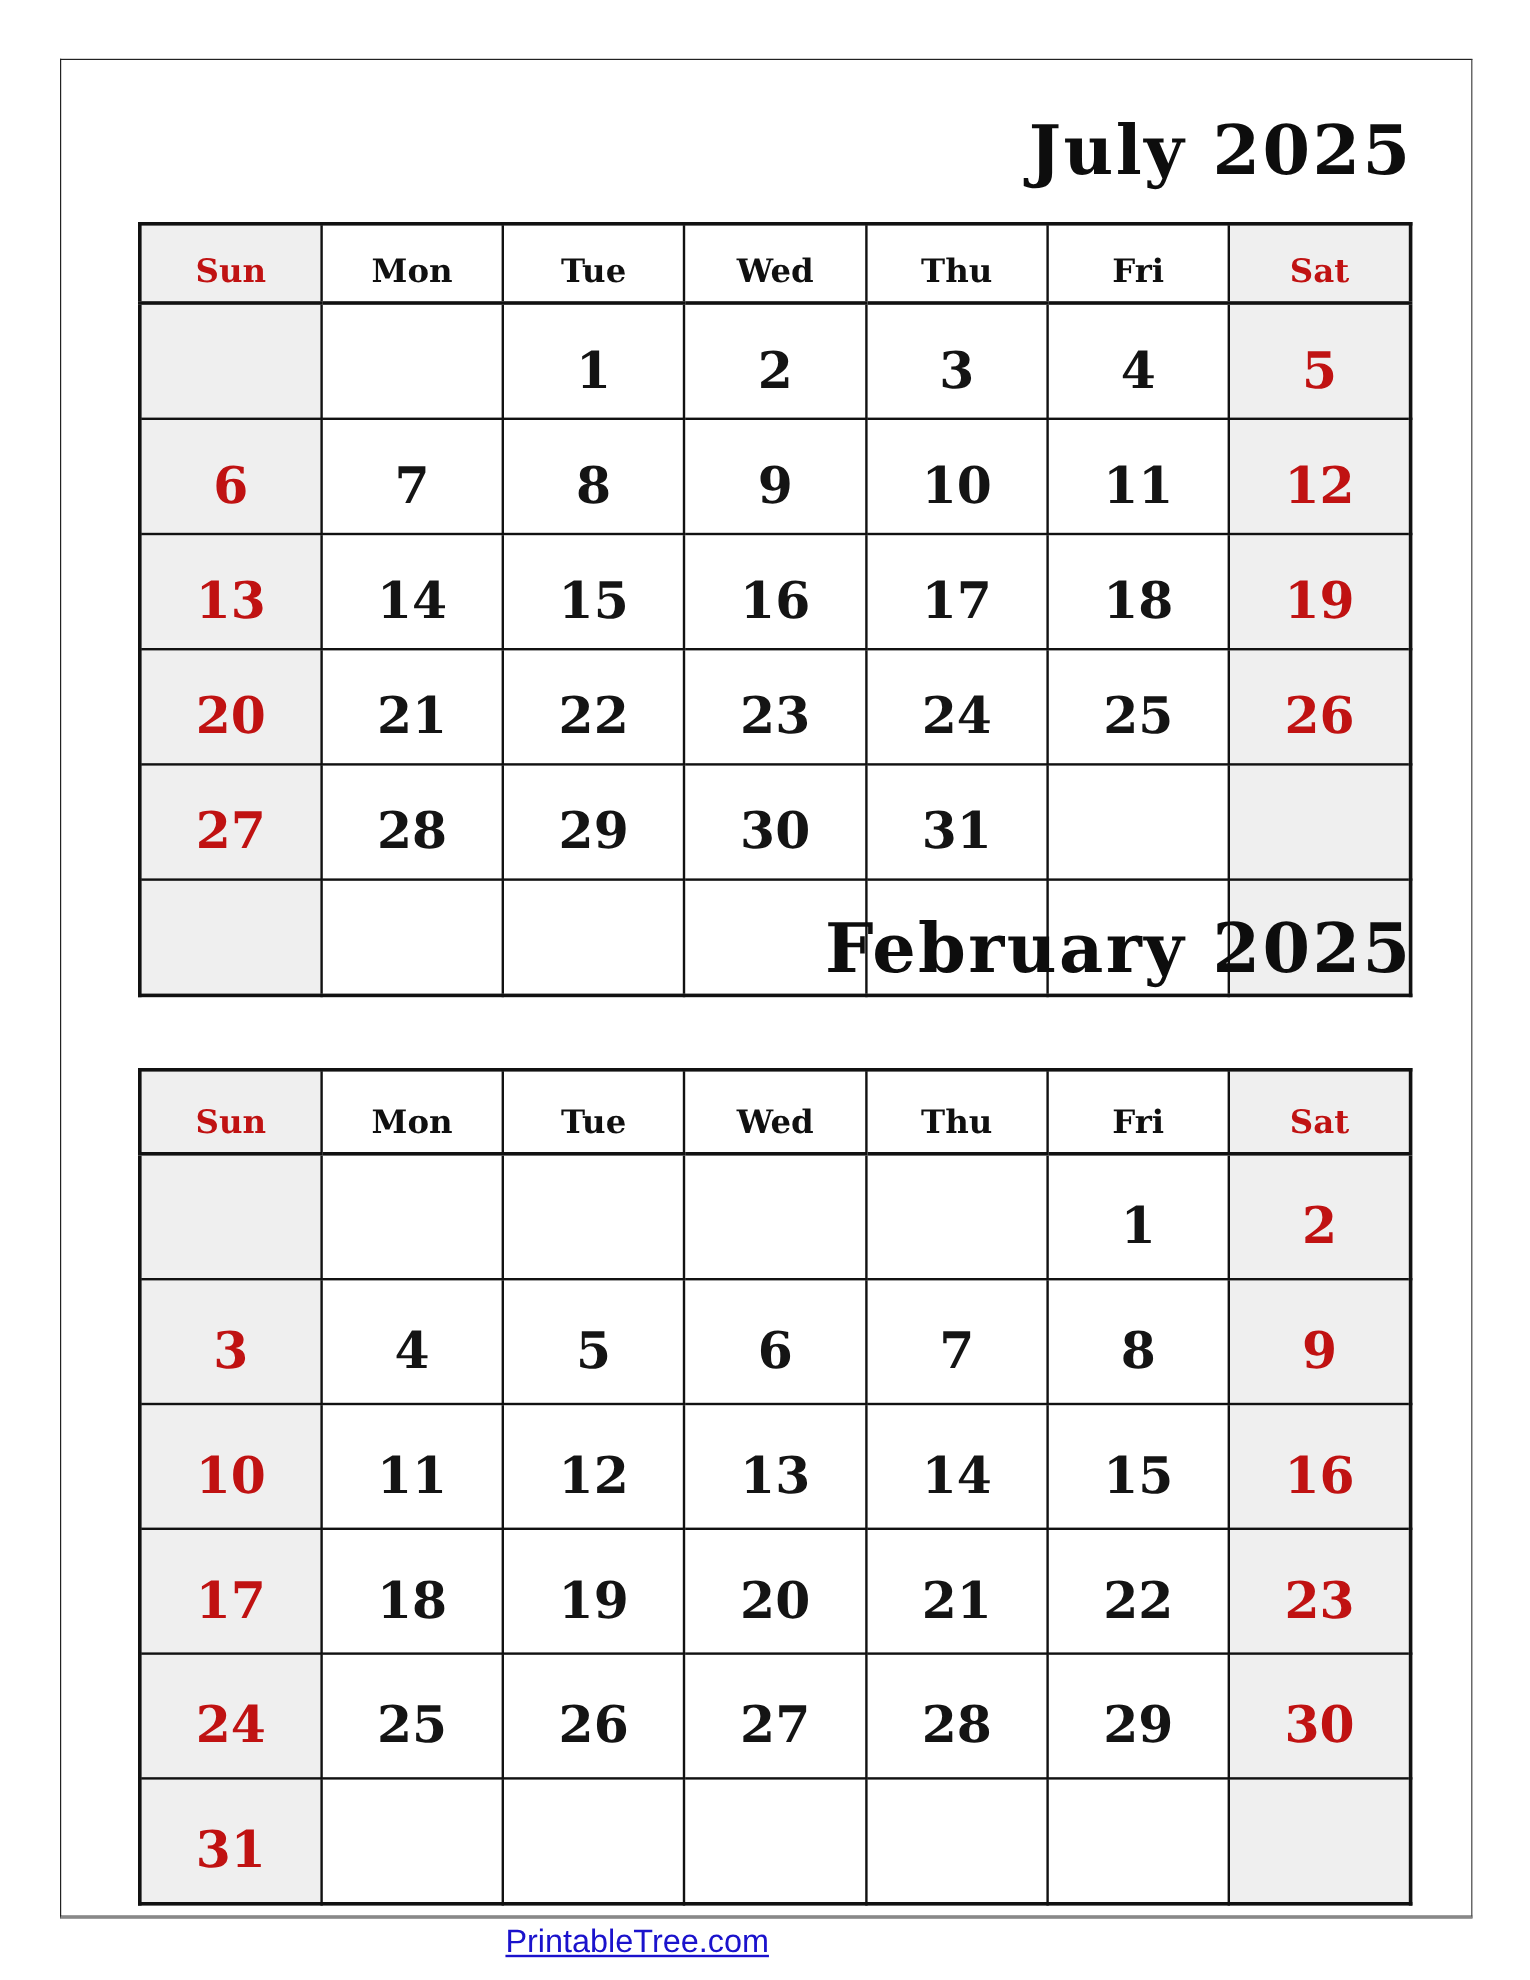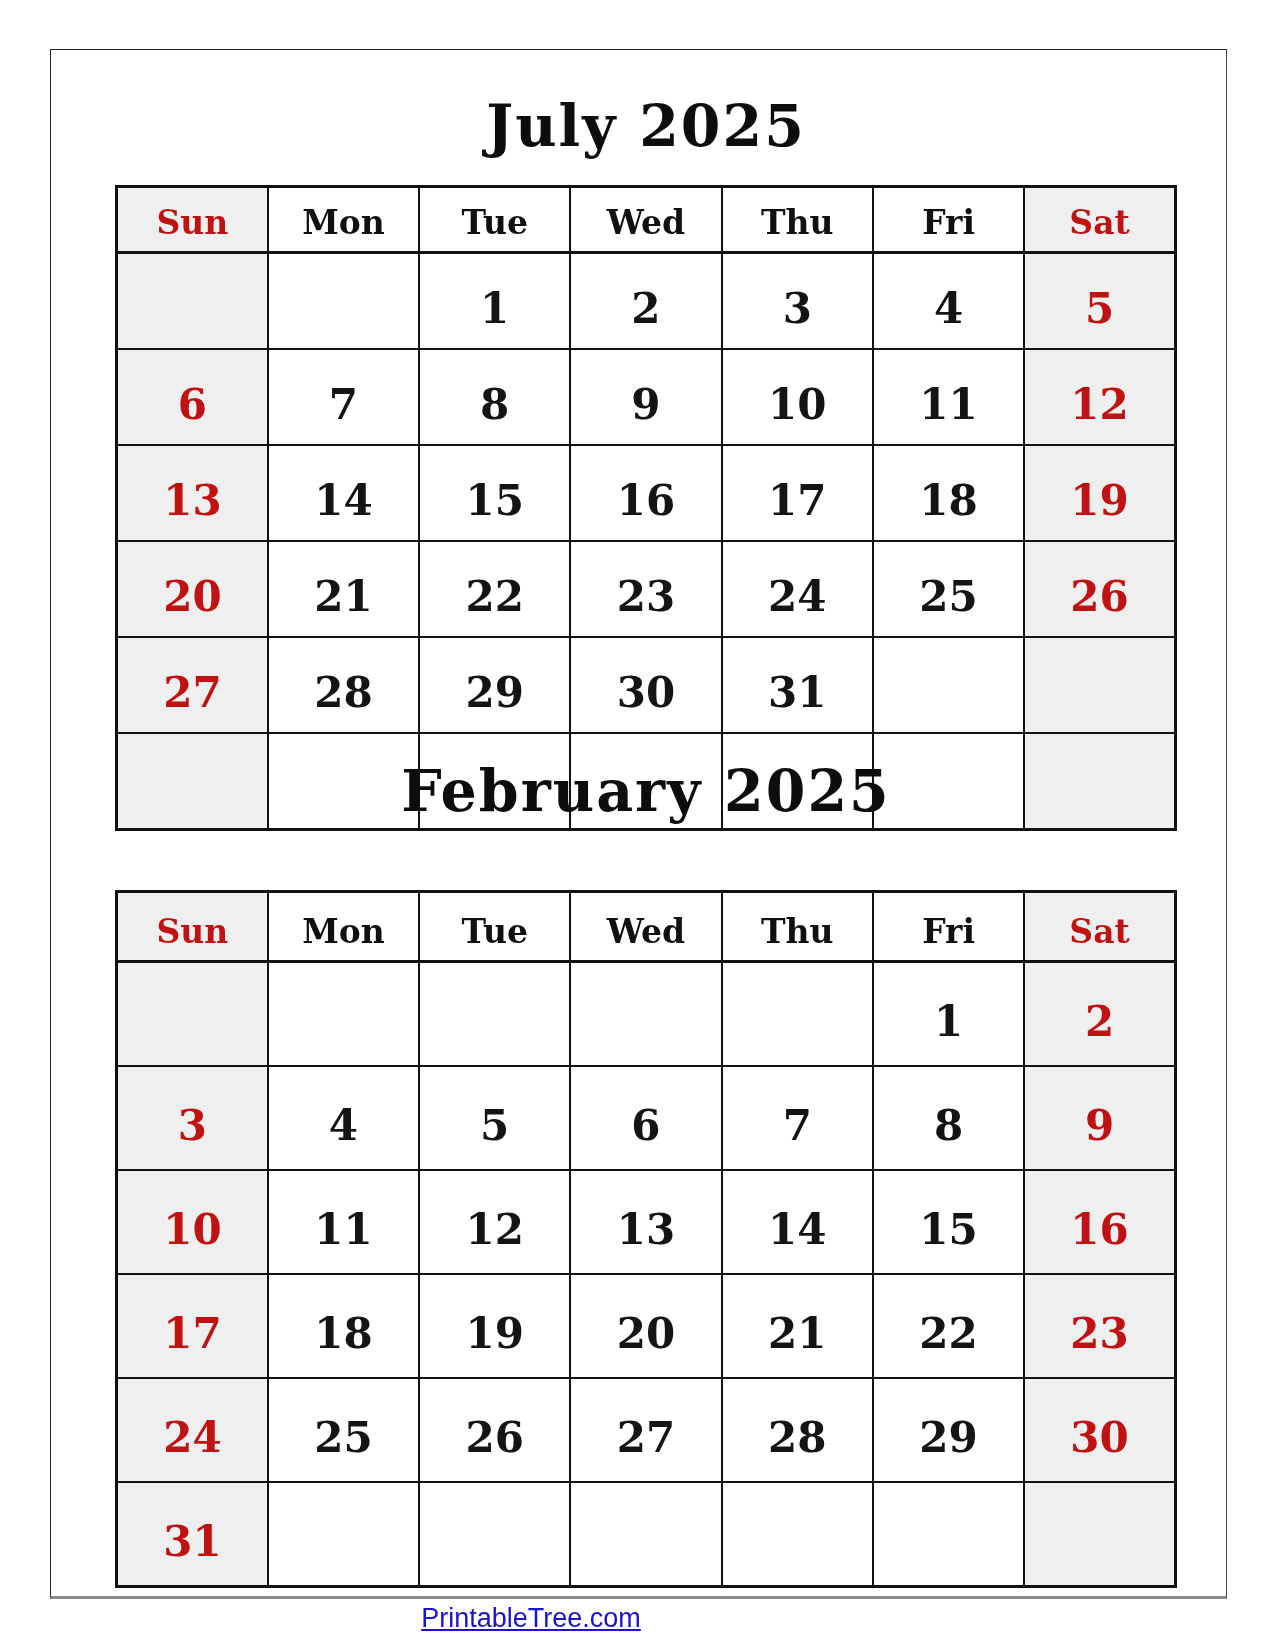--- a/index.html
+++ b/index.html
@@ -18,21 +18,21 @@
     border-top:1px solid #222;
     border-right:1px solid #444;
     border-bottom:3px solid var(--rule,#888);
     box-sizing:content-box;
     pointer-events:none;
   }
   .cal-title{
     position:absolute;
     left:115px;width:1062px;
     margin:0;
-    text-align:center;
+    text-align:right;
     font-family:"DejaVu Serif", serif;
     font-weight:900;
     font-size:57px;
     letter-spacing:2px;
     color:#0d0d0d;
   }
   .t-july{top:92px;}
   .t-aug{top:757px;}
   table.cal{
     position:absolute;
@@ -48,21 +48,21 @@
   .cal th, .cal td{
     border:2px solid var(--grid,#111);
     text-align:center;
     padding:0;
     background:#ffffff;
   }
   .cal th{
     height:54px;
     vertical-align:bottom;
     padding-bottom:9px;
-    font-size:33px;
+    font-size:27px;
     font-weight:bold;
     color:#101010;
     border-bottom:3px solid var(--grid,#111);
   }
   .cal1 th{height:58px;}
   .cal td{
     height:80px;
     vertical-align:middle;
     padding-top:14px;
     font-size:42px;

